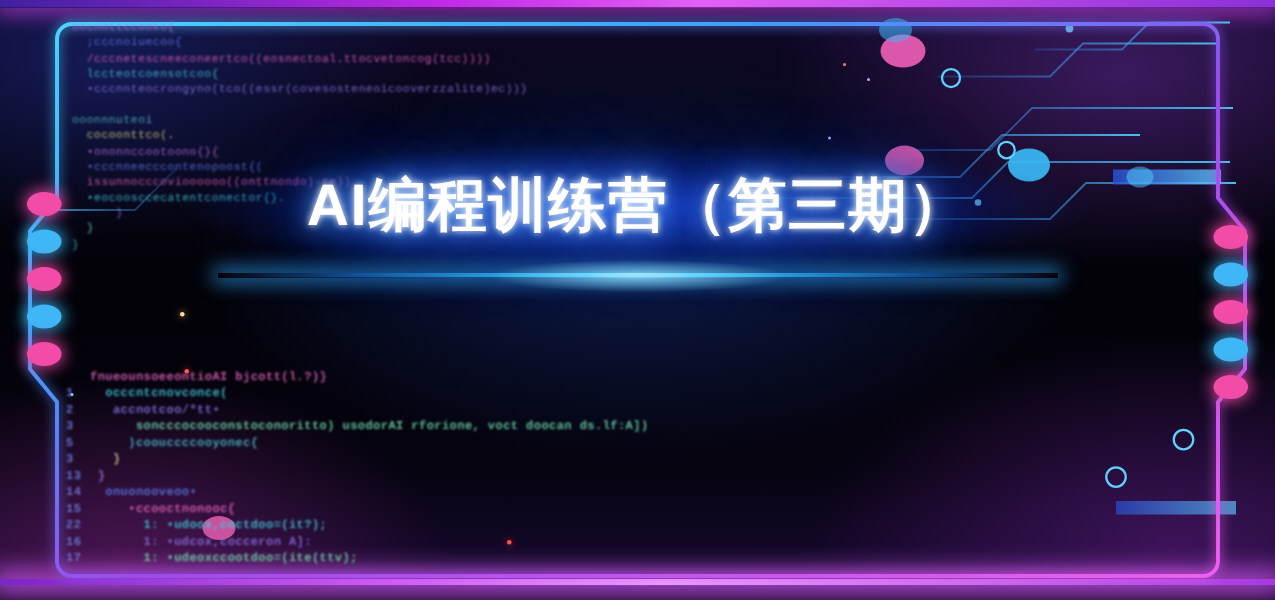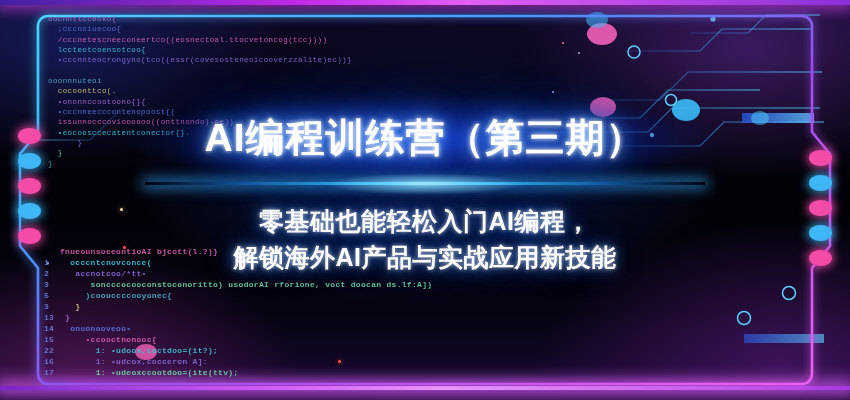--- a/index.html
+++ b/index.html
@@ -200,19 +200,15 @@
   <div class="pt" style="left:338px;top:360px;width:3px;height:3px;background:#ff5555;box-shadow:0 0 5px #ff3030;"></div>
 
   <div class="content">
     <div class="titleWrap">
       <div class="glowPad"></div>
       <div class="title">AI编程训练营（第三期）</div>
     </div>
     <div class="divider">
       <div class="divGlow"></div>
     </div>
-    <div class="sub">
-      <div>零基础也能轻松入门AI编程，</div>
-      <div>解锁海外AI产品与实战应用新技能</div>
-    </div>
   </div>
 
 </div>
 
 </body></html>

